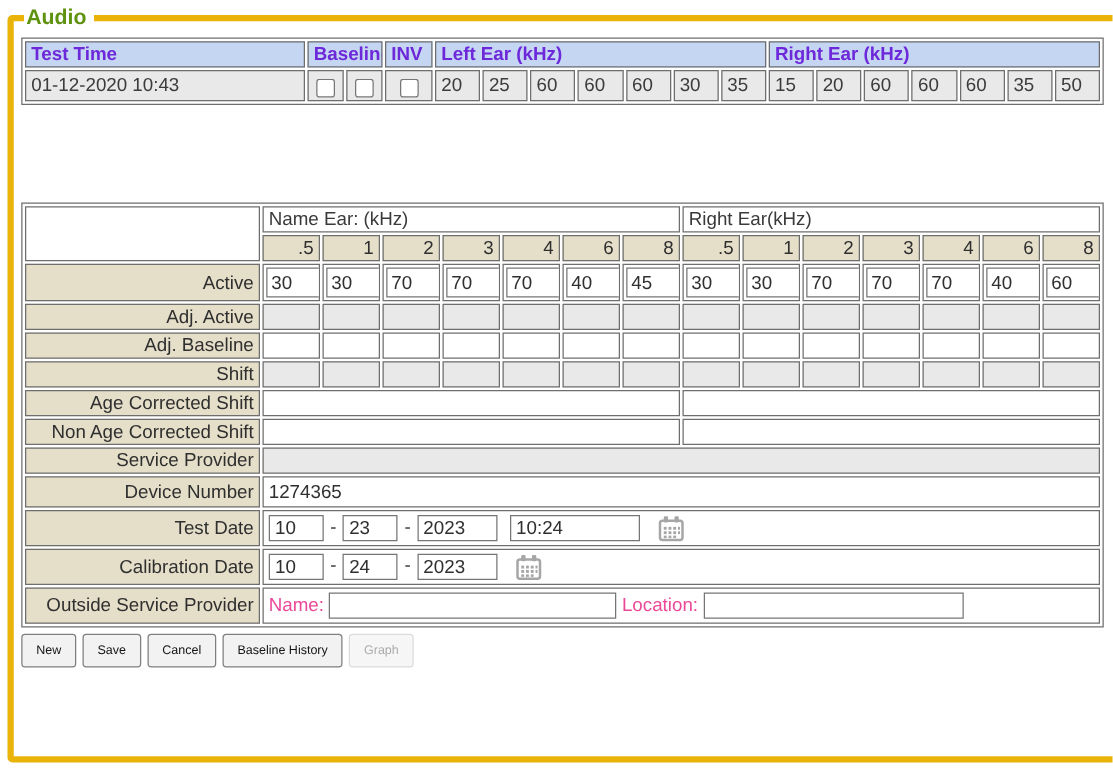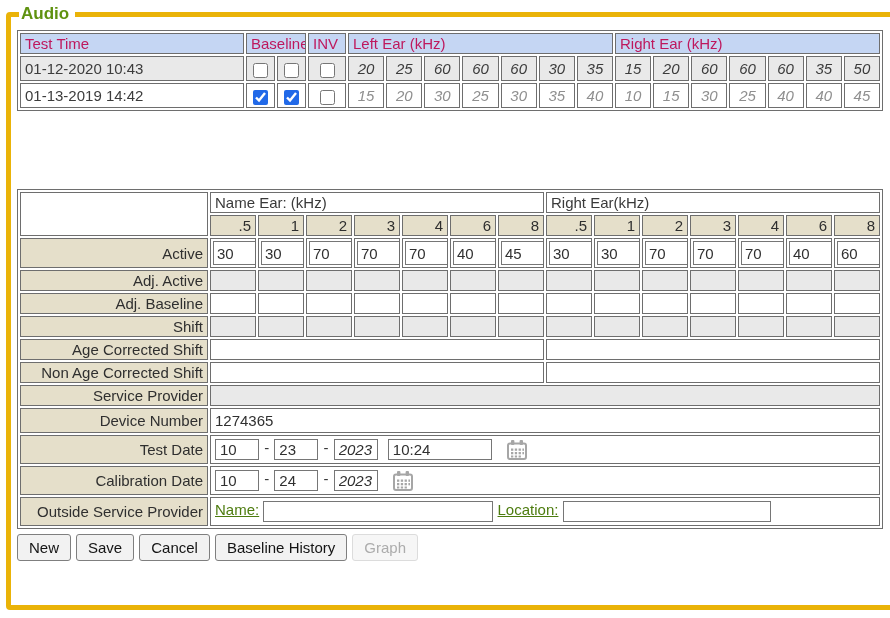--- a/index.html
+++ b/index.html
@@ -9,27 +9,27 @@
   legend.audio-legend{color:var(--green,#5f920f);font-size:17px;font-weight:bold;
     padding:0 6px 0 2px;margin-left:2px;}
 
   table{border-collapse:separate;border-spacing:2px;background:#fff;
     border:1px solid #6e6e6e;table-layout:fixed;}
   td,th{border:1px solid #6e6e6e;padding:1px 4px;font-size:15px;font-weight:normal;
     overflow:hidden;white-space:nowrap;box-sizing:border-box;}
 
   
   .t1{width:866px;margin-top:4px;}
-  .t1 th{height:20px;text-align:left;background:var(--blue,#c5d6f3);color:#be185d;}
+  .t1 th{height:20px;text-align:left;background:var(--blue,#c5d6f3);color:#6d28d9;font-weight:bold;}
   .t1 th.num{text-align:right;}
   .t1 tbody td{height:25px;}
   .t1 .grey-row td{background:var(--grey,#e9e9e9);color:#3c3c3c;}
   .t1 .white-row td{background:#fff;color:#3c3c3c;}
   .t1 .white-row td.val{color:#8f8f8f;}
-  .t1 td.val{text-align:center;font-style:italic;}
+  .t1 td.val{text-align:left;}
   .t1 td.chk{text-align:center;padding:0;}
   .t1 input[type=checkbox]{width:15px;height:15px;margin:3px 0 0 0;
     accent-color:var(--cbblue,#2169e8);vertical-align:middle;}
 
   
   .t2{width:866px;margin-top:78px;}
   .t2 td{height:21px;}
   .t2 .ear-hdr{background:#fff;color:#3a3a3a;text-align:left;height:19px;}
   .t2 .corner{background:#fff;}
   .t2 td.tan{background:var(--tan,#e5dfca);text-align:right;color:#2f2f2f;height:19px;}
@@ -39,30 +39,30 @@
   .t2 tr.active-tr td{height:29px;}
   .t2 td.inpcell{padding:2px 2px;background:#fff;}
   .ain{width:38px;height:20px;border:1px solid #767676;background:#fff;
     font-family:"Liberation Sans",sans-serif;font-size:15px;color:#303030;
     padding:1px 3px;box-sizing:content-box;}
   .t2 tr.dev-tr td{height:25px;}
   .t2 tr.date-tr td,.t2 tr.out-tr td{height:29px;}
   .din{height:21px;border:1px solid #767676;background:#fff;
     font-family:"Liberation Sans",sans-serif;font-size:15px;color:#303030;
     padding:1px 4px;box-sizing:border-box;vertical-align:middle;}
-  .w-mm{width:44px;} .w-dd{width:44px;} .w-yy{width:44px;font-style:italic;}
+  .w-mm{width:44px;} .w-dd{width:44px;} .w-yy{width:64px;}
   .w-time{width:104px;margin-left:6px;}
   .w-name{width:230px;} .w-loc{width:208px;}
   .sep{color:#3a3a3a;margin:0 1px;}
-  .fade-label{color:#4d7c0f;text-decoration:underline;}
+  .fade-label{color:#ec4899;}
   .cal{vertical-align:middle;margin-left:10px;}
 
   
   .btn-row{margin-top:5px;display:flex;gap:5px;}
-  .btn-row button{font-family:"Liberation Sans",sans-serif;font-size:15px;
+  .btn-row button{font-family:"Liberation Sans",sans-serif;font-size:10px;
     padding:3px 11px;background:#f2f2f2;color:#141414;border:1px solid #7f7f7f;
     border-radius:3px;height:27px;}
   .btn-row button:disabled{color:#acacac;border-color:#dcdcdc;background:#f6f6f6;}
 </style>
 </head>
 <body>
 
 <fieldset class="audio-fs">
   <legend class="audio-legend">Audio</legend>
 
@@ -96,40 +96,20 @@
           <td class="val">60</td>
           <td class="val">30</td>
           <td class="val">35</td>
           <td class="val">15</td>
           <td class="val">20</td>
           <td class="val">60</td>
           <td class="val">60</td>
           <td class="val">60</td>
           <td class="val">35</td>
           <td class="val">50</td>
-        </tr>
-        <tr class="white-row">
-          <td class="left time">01-13-2019 14:42</td>
-          <td class="chk"><input type="checkbox" checked="" style=""></td>
-          <td class="chk"><input type="checkbox" checked="" style=""></td>
-          <td class="chk"><input type="checkbox" style=""></td>
-          <td class="val">15</td>
-          <td class="val">20</td>
-          <td class="val">30</td>
-          <td class="val">25</td>
-          <td class="val">30</td>
-          <td class="val">35</td>
-          <td class="val">40</td>
-          <td class="val">10</td>
-          <td class="val">15</td>
-          <td class="val">30</td>
-          <td class="val">25</td>
-          <td class="val">40</td>
-          <td class="val">40</td>
-          <td class="val">45</td>
         </tr>
       </tbody>
   </table>
 
   <table class="t2">
     <colgroup>
         <col style="width:188px">
         <col span="14">
       </colgroup>
     <tbody>

